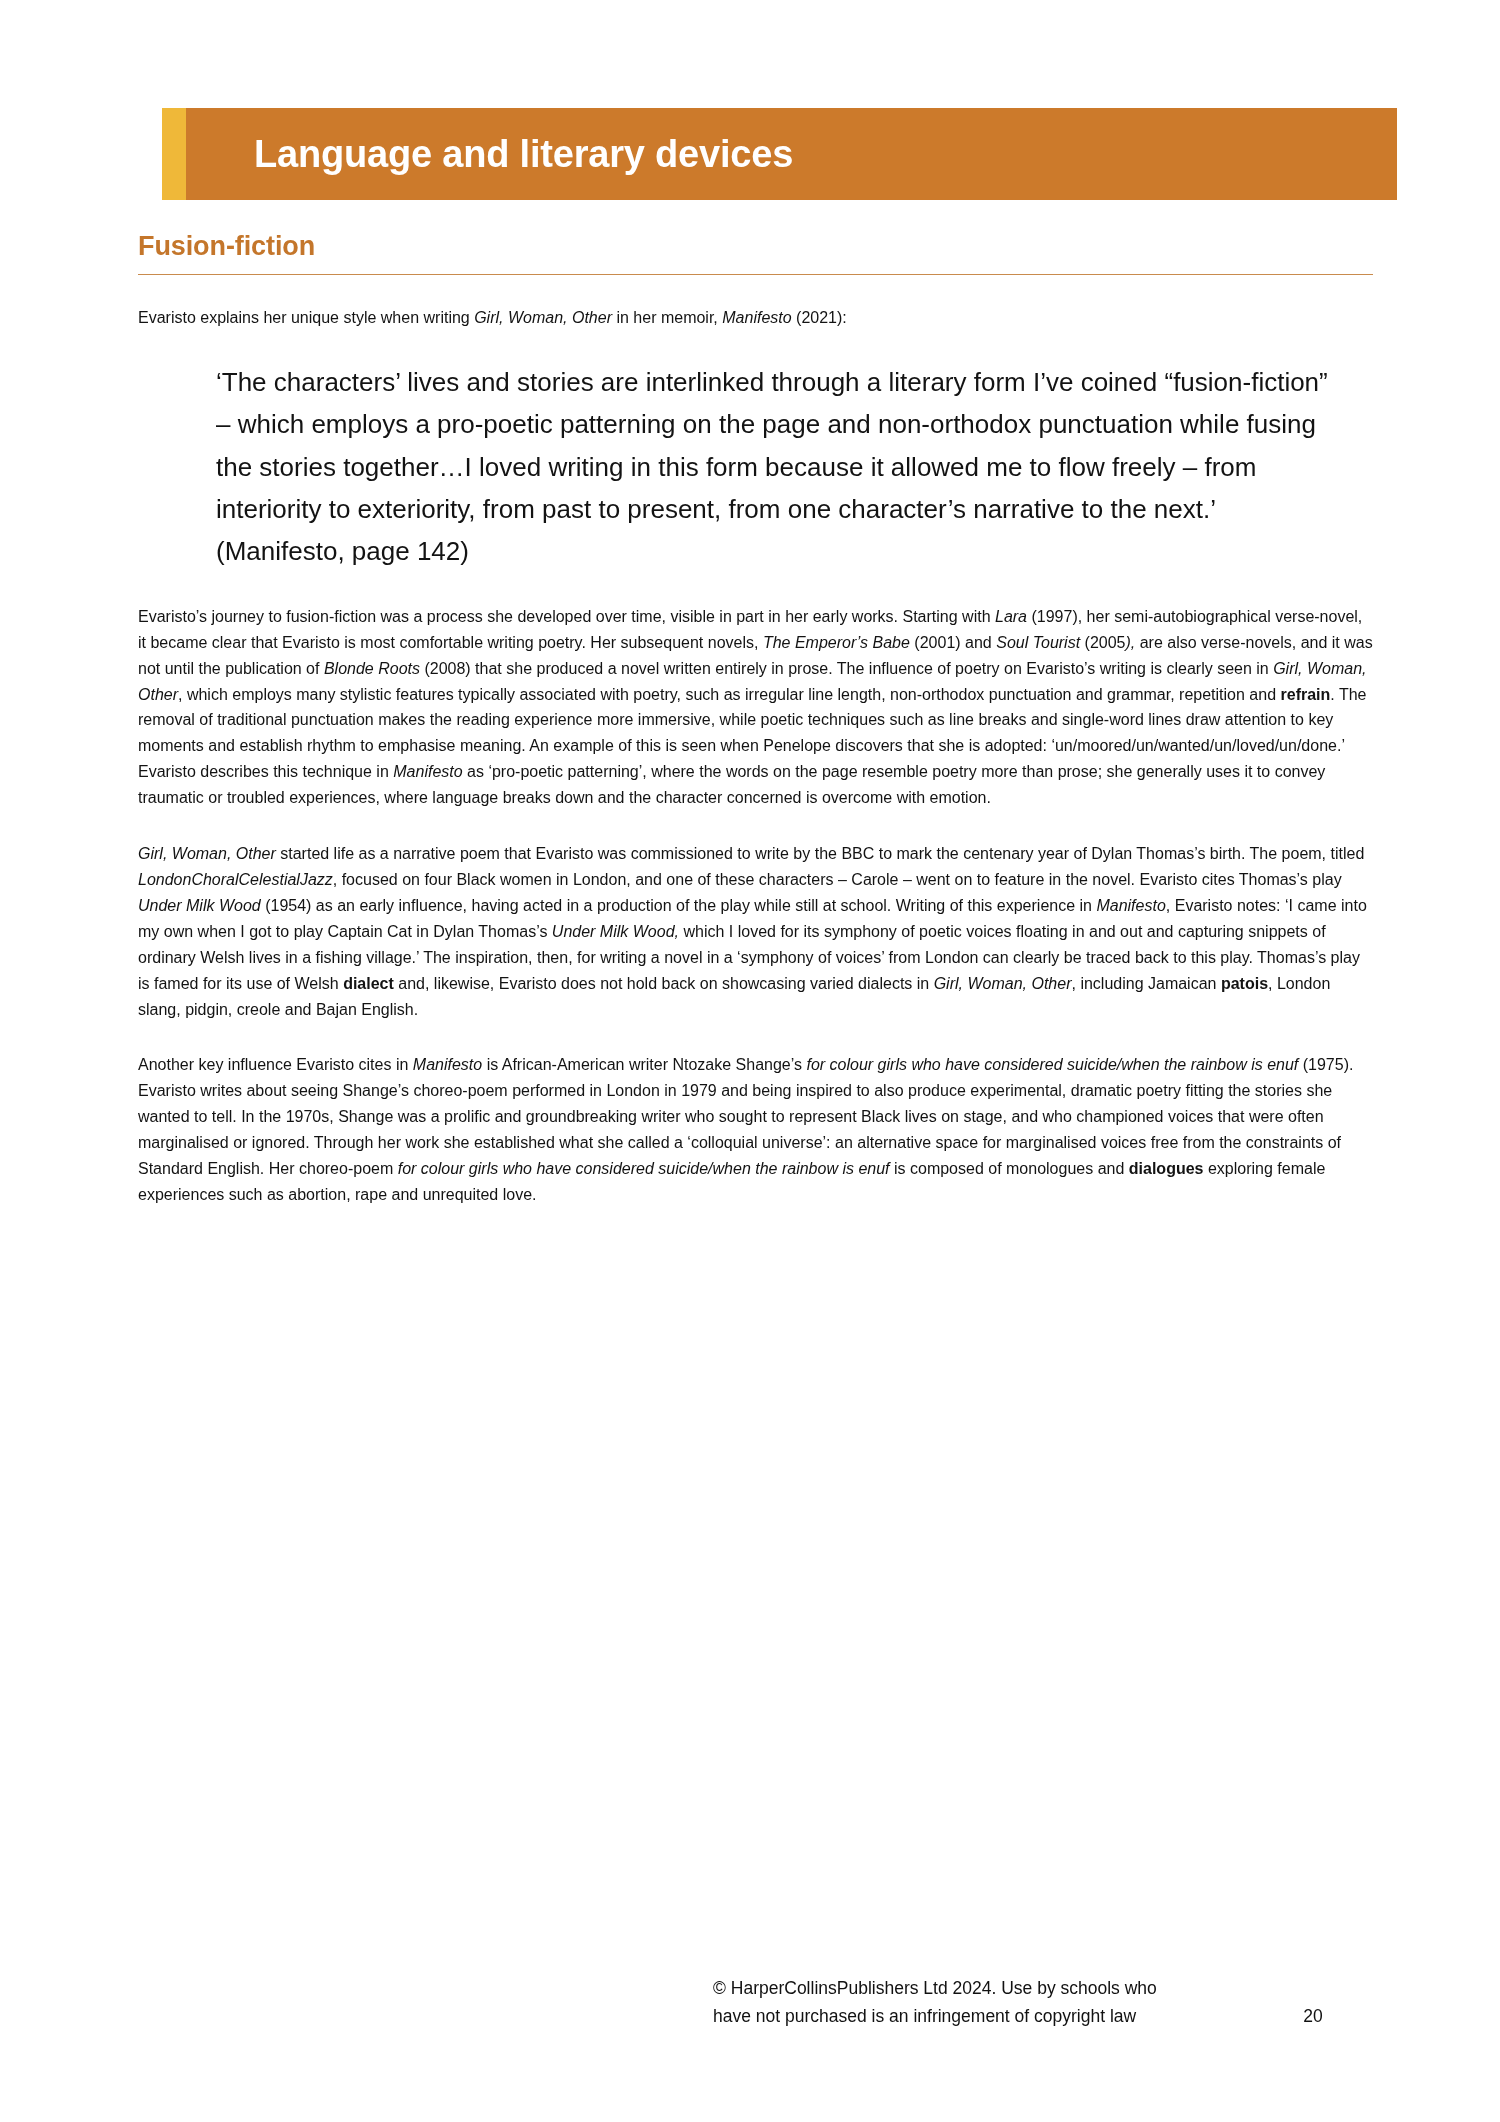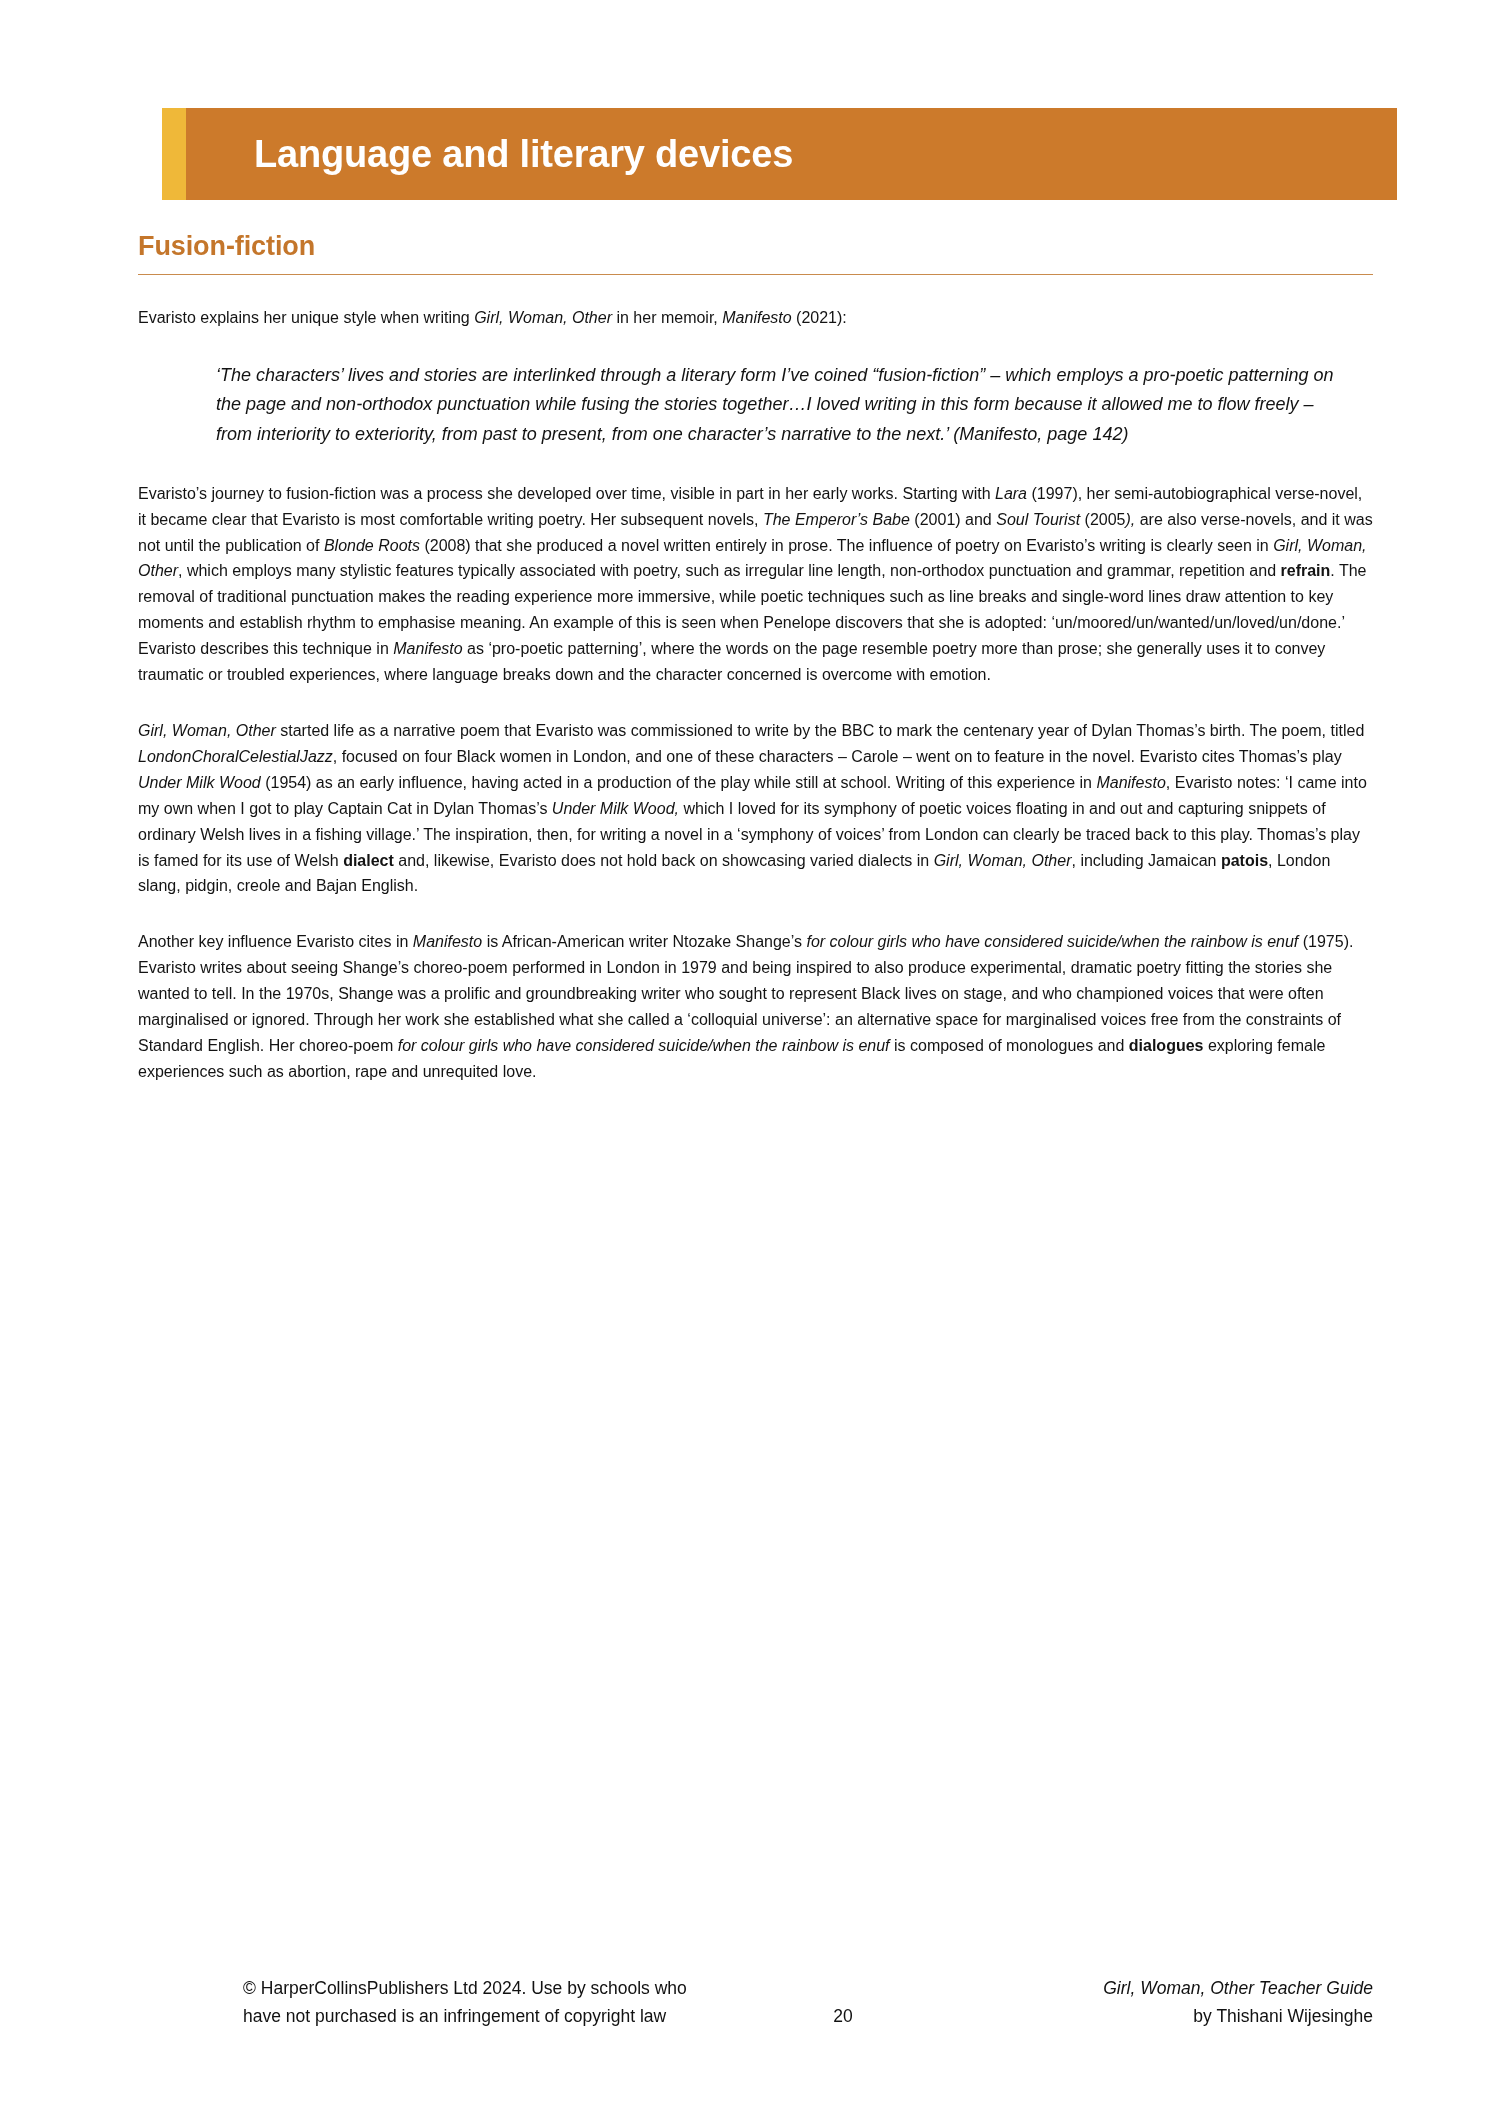--- a/index.html
+++ b/index.html
@@ -84,23 +84,22 @@
     margin: 0 0 30px 0;
     color: #131313;
     text-align: left;
   }
   p.body-text:last-child { margin-bottom: 12px; }
 
   .quote {
     margin: 0 0 32px 0;
     padding-left: 78px;
     padding-right: 28px;
-    font-size: 18px;
+    font-size: 26px;
     line-height: 1.62;
-    font-style: italic;
     color: #131313;
   }
 
   em, .i { font-style: italic; }
   strong, .b { font-weight: bold; }
 
   
   .footer {
     position: absolute;
     left: 138px;
@@ -152,19 +151,15 @@
     <p class="body-text"><span>Another key influence Evaristo cites in </span><em>Manifesto</em><span> is African-American writer Ntozake Shange’s </span><em>for colour girls who have considered suicide/when the rainbow is enuf</em><span> (1975). Evaristo writes about seeing Shange’s choreo-poem performed in London in 1979 and being inspired to also produce experimental, dramatic poetry fitting the stories she wanted to tell. In the 1970s, Shange was a prolific and groundbreaking writer who sought to represent Black lives on stage, and who championed voices that were often marginalised or ignored. Through her work she established what she called a ‘colloquial universe’: an alternative space for marginalised voices free from the constraints of Standard English. Her choreo-poem </span><em>for colour girls who have considered suicide/when the rainbow is enuf</em><span> is composed of monologues and </span><strong>dialogues</strong><span> exploring female experiences such as abortion, rape and unrequited love.</span></p>
 
   </div>
 
   <div class="footer">
     <div class="footer-left">
       <span class="fl-line">© HarperCollinsPublishers Ltd 2024. Use by schools who</span>
       <span class="fl-line">have not purchased is an infringement of copyright law</span>
     </div>
     <div class="footer-center">20</div>
-    <div class="footer-right">
-      <span class="fl-line">Girl, Woman, Other Teacher Guide</span>
-      <span class="fl-line line2">by Thishani Wijesinghe</span>
-    </div>
   </div>
 
 </div>
 
 </body></html>

